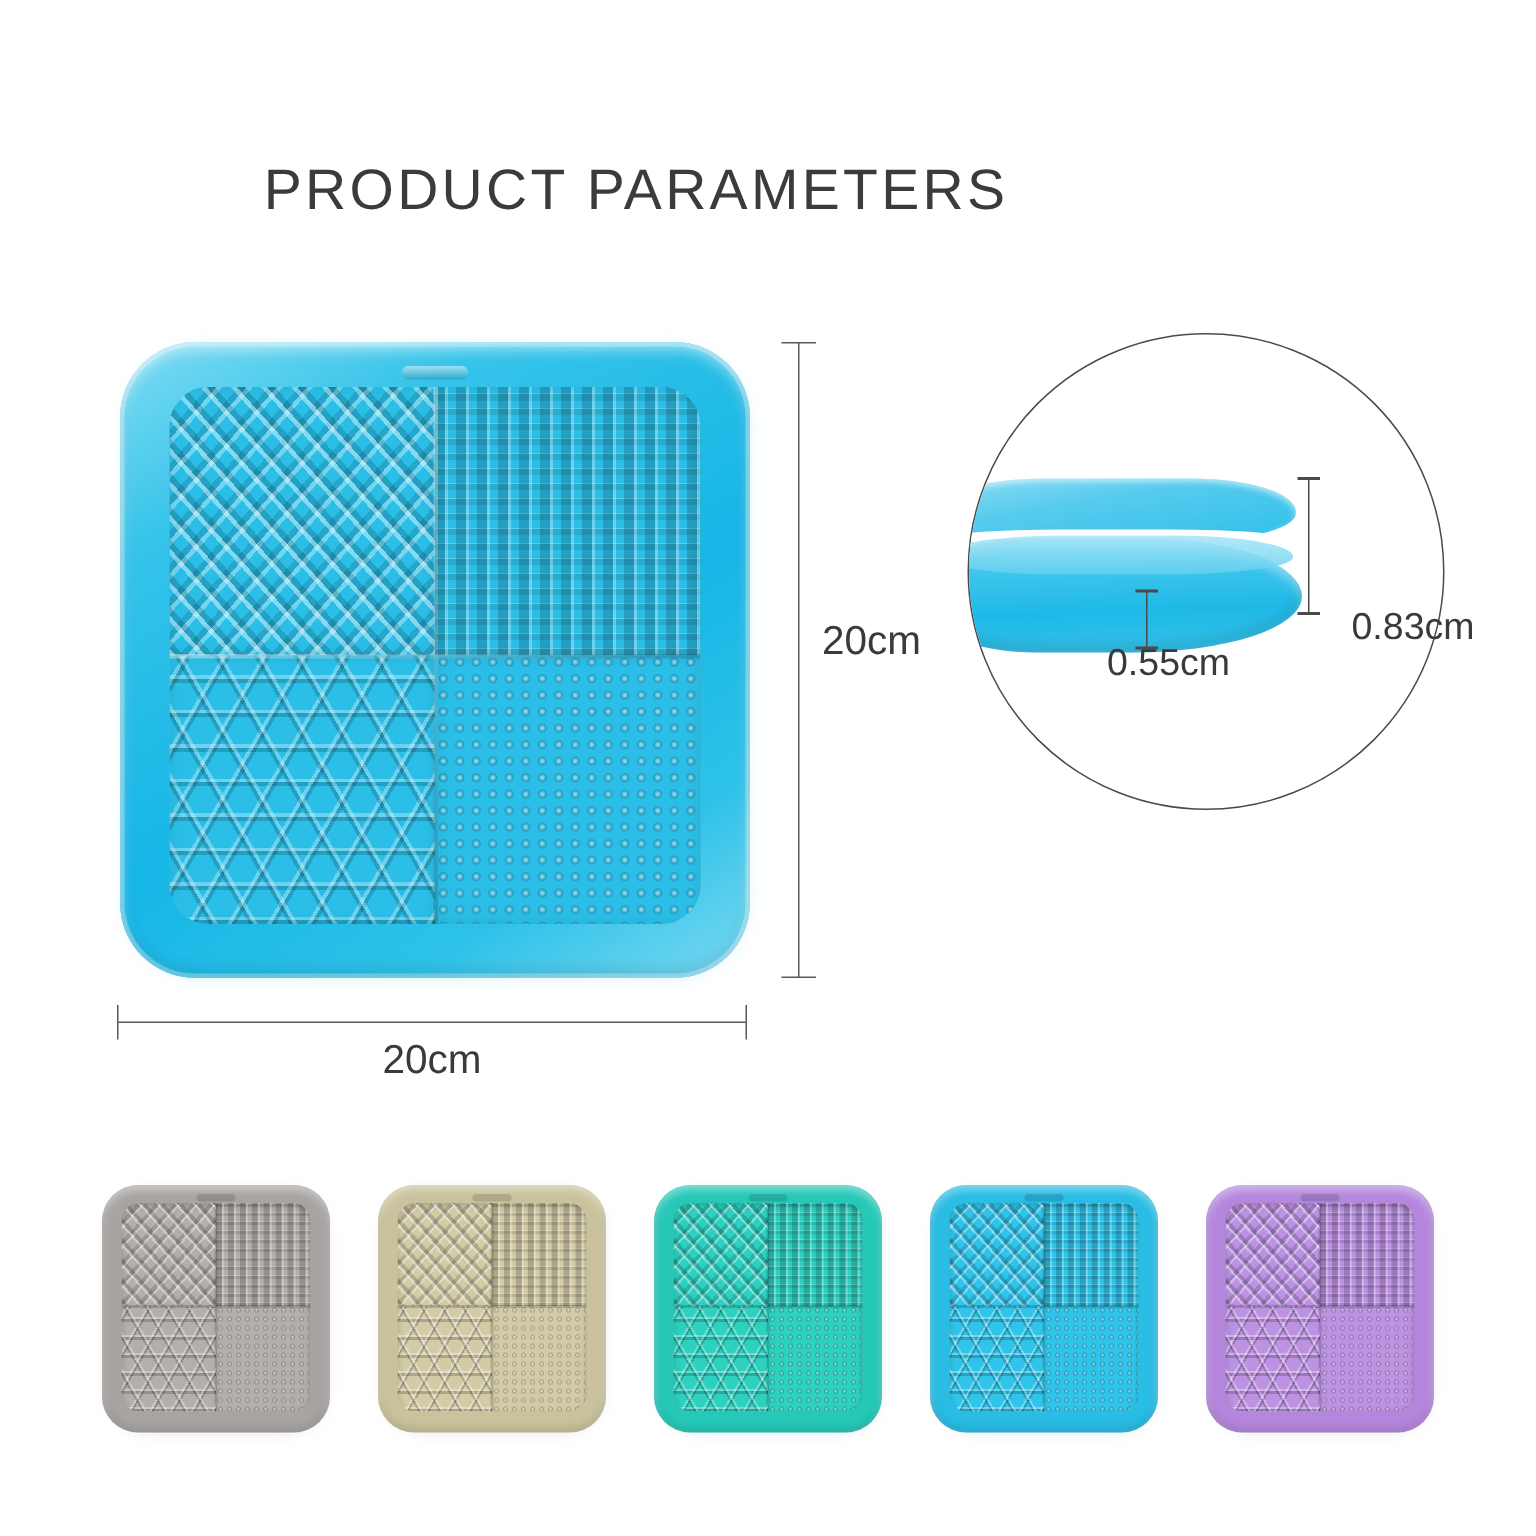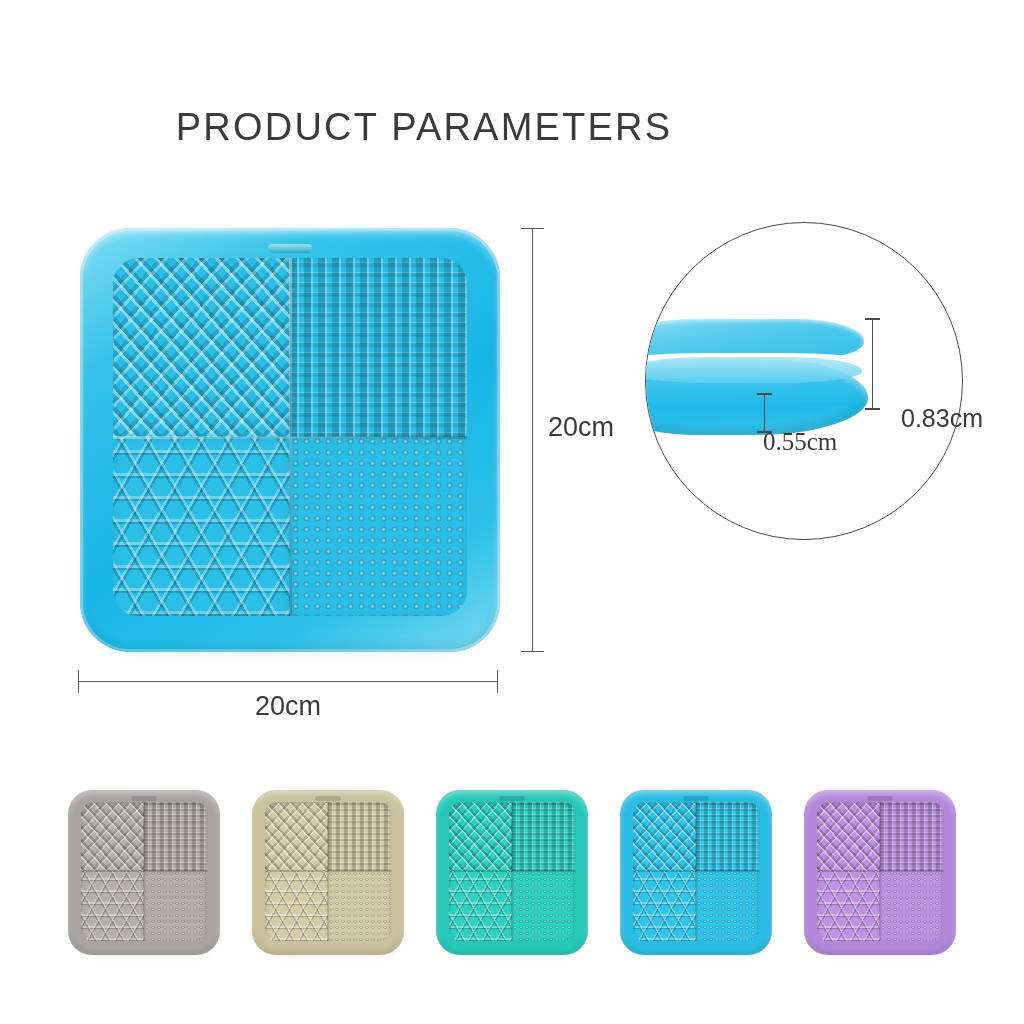--- a/index.html
+++ b/index.html
@@ -313,21 +313,21 @@
 
   #ibeam-inner { left: 118px; top: 170px; height: 40px; }
   #ibeam-outer { left: 872px; top: 318px; height: 92px; position: absolute; }
 
   .detail-label {
     position: absolute;
     font-size: 25px;
     color: #3a3a3a;
     white-space: nowrap;
   }
-  #inner-thickness-label { left: 763px; top: 428px; font-family: Liberation Serif, serif; }
+  #inner-thickness-label { left: 738px; top: 428px; }
   #outer-thickness-label { left: 901px; top: 404px; }
 
   
   #swatch-row {
     position: absolute;
     left: 0;
     top: 782px;
     width: 1024px;
     height: 180px;
     display: flex;

